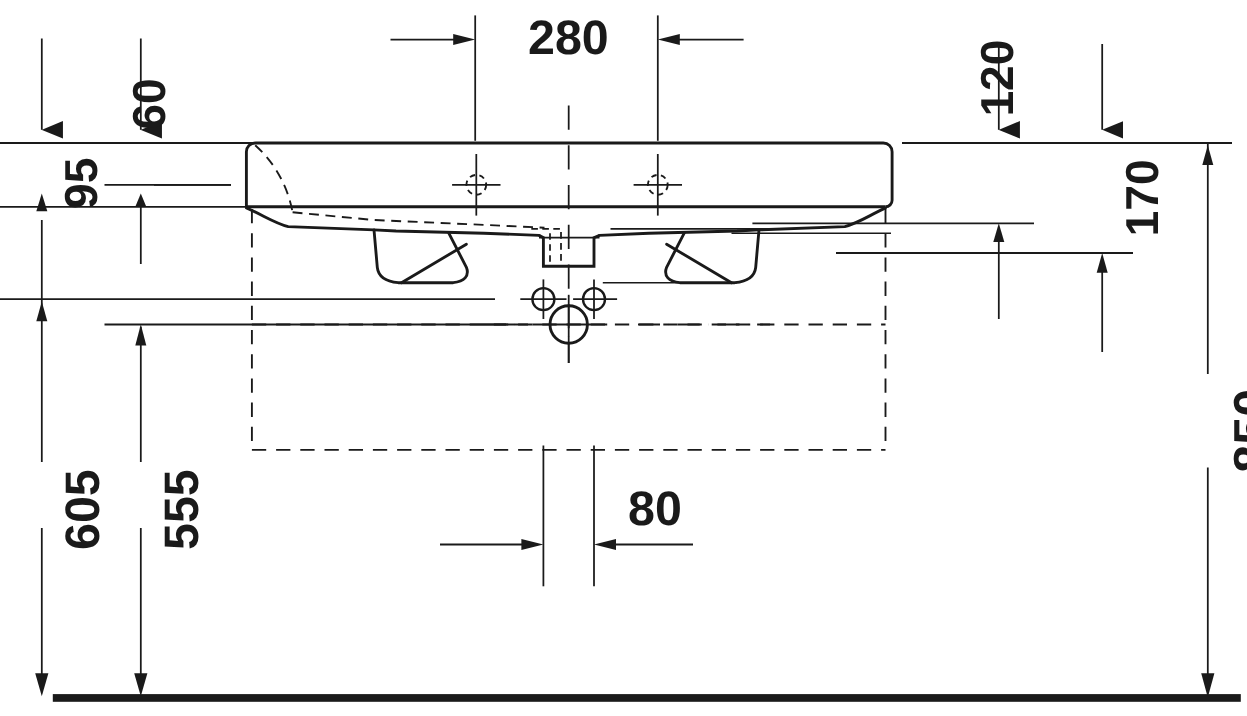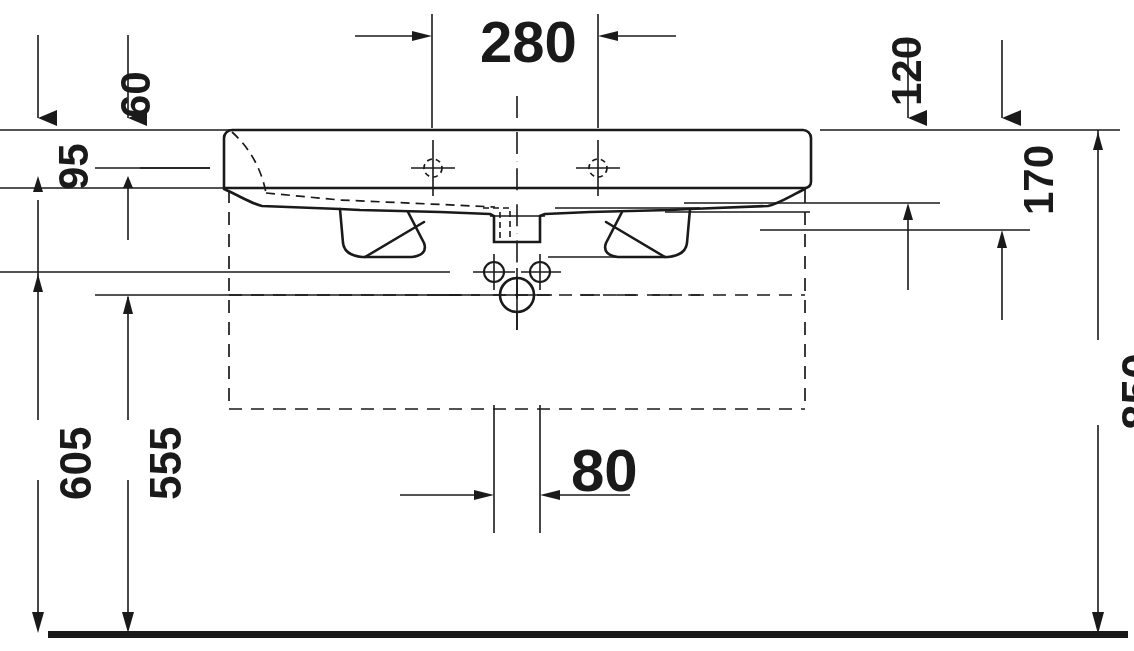--- a/index.html
+++ b/index.html
@@ -211,23 +211,23 @@
   </svg>
 
   <div class="dimtext rot" style="left:53px; top:190px; font-size:42px; transform:rotate(-90deg);">95</div>
 
   <div class="dimtext rot" style="left:115px; top:118px; font-size:42px; transform:rotate(-90deg);">60</div>
 
   <div class="dimtext rot" style="left:54px; top:500px; font-size:44px; transform:rotate(-90deg);">605</div>
 
   <div class="dimtext rot" style="left:144px; top:500px; font-size:44px; transform:rotate(-90deg);">555</div>
 
-  <div class="dimtext" style="left:480px; top:13px; font-size:58px;">280</div>
-
-  <div class="dimtext" style="left:571px; top:441px; font-size:60px;">80</div>
+  <div class="dimtext" style="left:480px; top:13px; font-size:44px;">280</div>
+
+  <div class="dimtext" style="left:571px; top:441px; font-size:44px;">80</div>
 
   <div class="dimtext rot" style="left:886px; top:106px; font-size:42px; transform:rotate(-90deg);">120</div>
 
   <div class="dimtext rot" style="left:1018px; top:215px; font-size:42px; transform:rotate(-90deg);">170</div>
 
   <div class="dimtext rot" style="left:1115px; top:430px; font-size:46px; transform:rotate(-90deg);">850</div>
 
 </div>
 
 </body></html>

